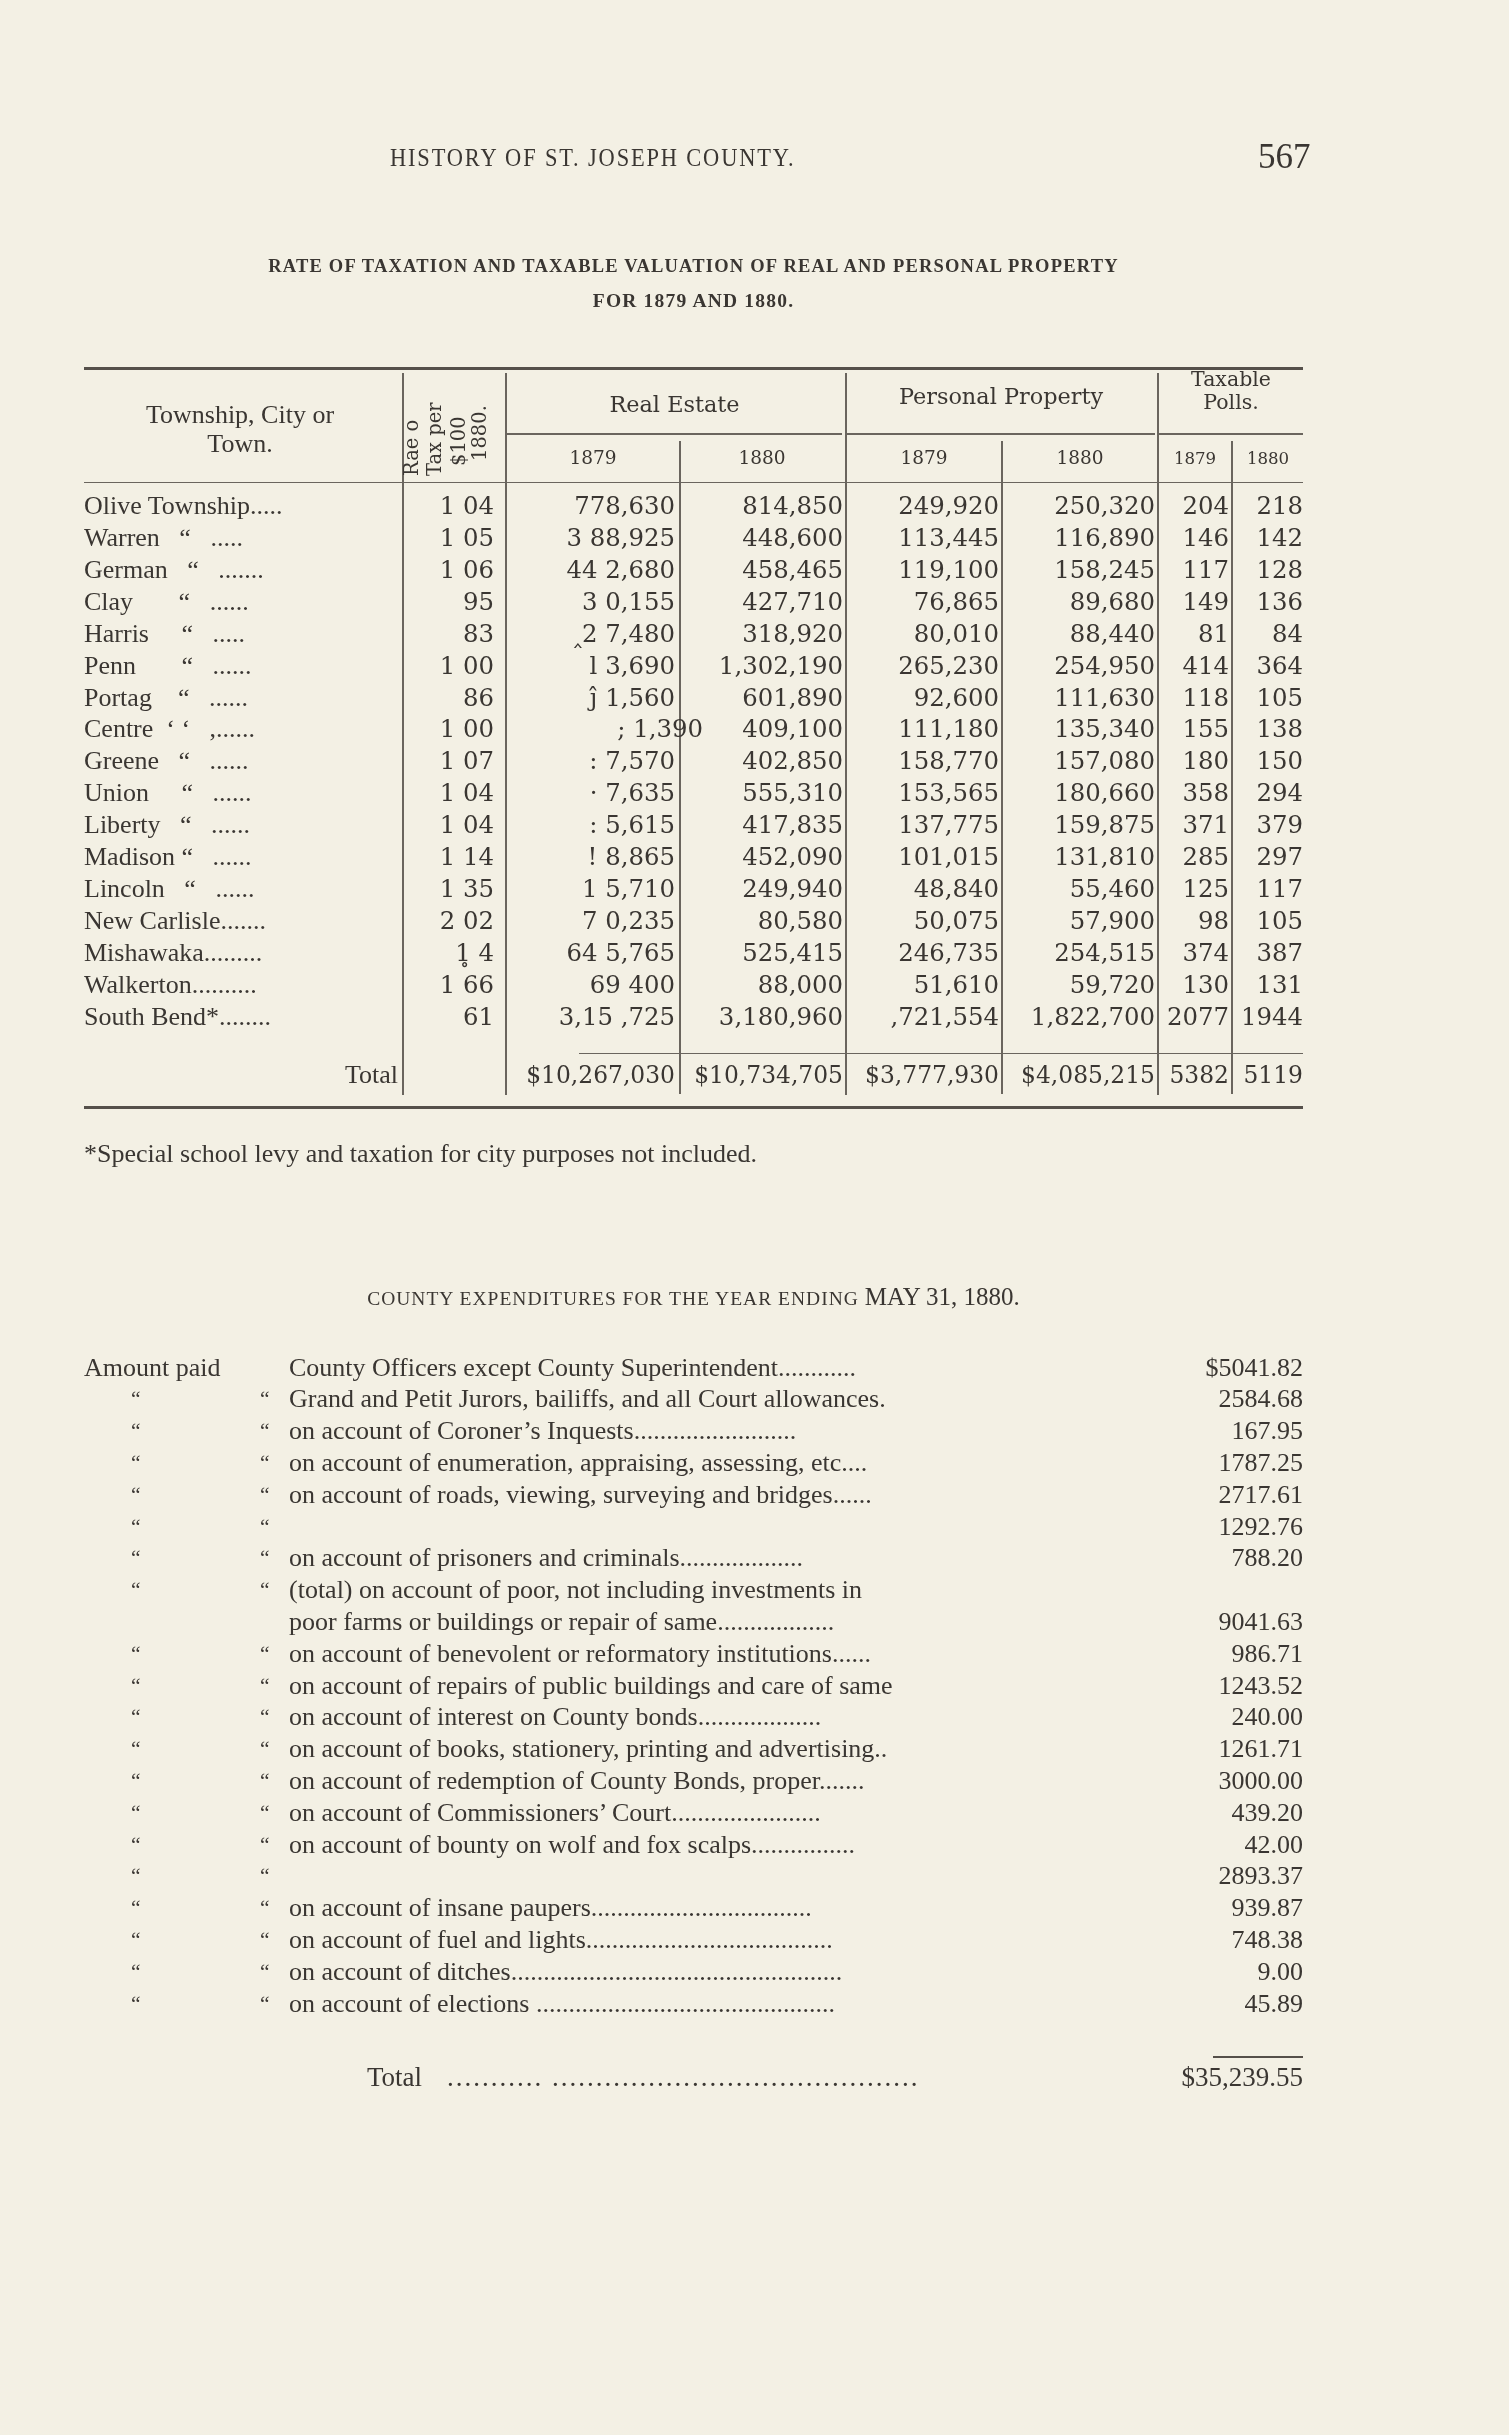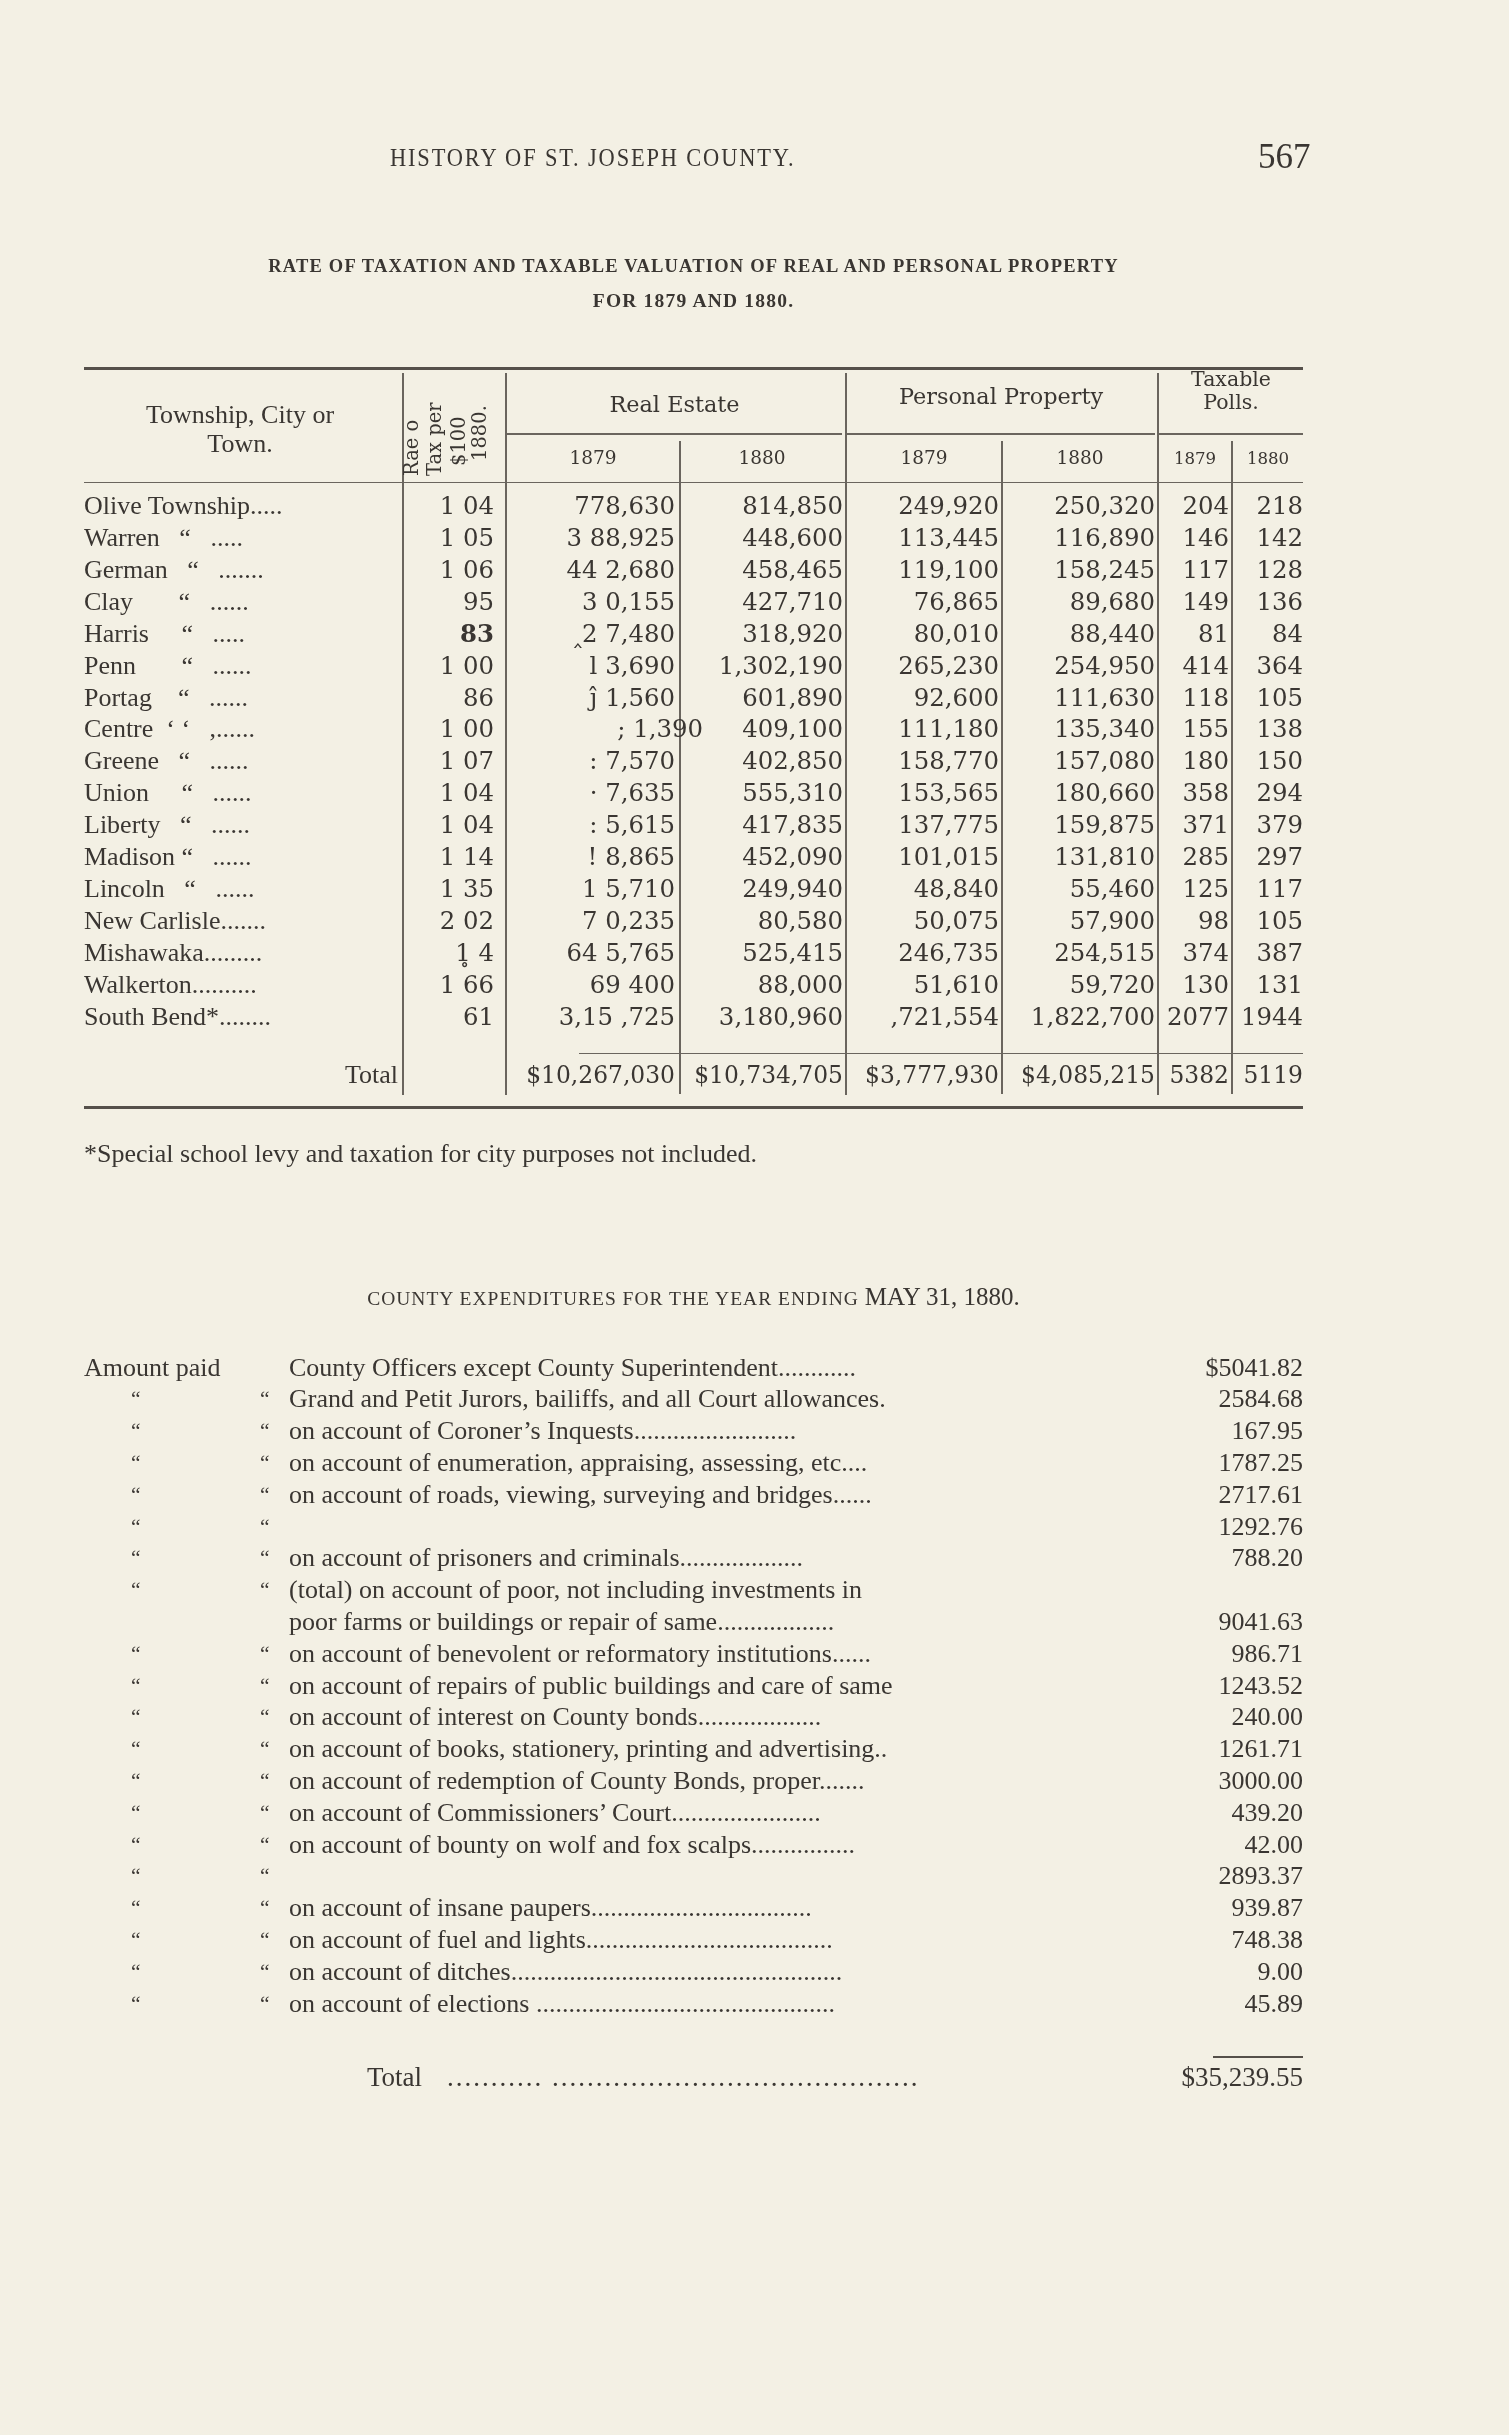--- a/index.html
+++ b/index.html
@@ -155,21 +155,21 @@
           <div class="cell num" style="left: 404px; top: 586px; width: 90px;">95</div>
           <div class="cell num" style="left: 507px; top: 586px; width: 168px;">3  0,155</div>
           <div class="cell num" style="left: 681px; top: 586px; width: 162px;">427,710</div>
           <div class="cell num" style="left: 847px; top: 586px; width: 152px;">76,865</div>
           <div class="cell num" style="left: 1003px; top: 586px; width: 152px;">89,680</div>
           <div class="cell num" style="left: 1159px; top: 586px; width: 70px;">149</div>
           <div class="cell num" style="left: 1233px; top: 586px; width: 70px;">136</div>
         </div>
         <div>
           <div class="cell name" style="left: 84px; top: 618px; width: 314px; text-align: left; white-space: pre;">Harris     “   .....</div>
-          <div class="cell num" style="left: 404px; top: 618px; width: 90px; font-weight: bold;">83</div>
+          <div class="cell num" style="left: 404px; top: 618px; width: 90px;">83</div>
           <div class="cell num" style="left: 507px; top: 618px; width: 168px;">‸2  7,480</div>
           <div class="cell num" style="left: 681px; top: 618px; width: 162px;">318,920</div>
           <div class="cell num" style="left: 847px; top: 618px; width: 152px;">80,010</div>
           <div class="cell num" style="left: 1003px; top: 618px; width: 152px;">88,440</div>
           <div class="cell num" style="left: 1159px; top: 618px; width: 70px;">81</div>
           <div class="cell num" style="left: 1233px; top: 618px; width: 70px;">84</div>
         </div>
         <div>
           <div class="cell name" style="left: 84px; top: 650px; width: 314px; text-align: left; white-space: pre;">Penn       “   ......</div>
           <div class="cell num" style="left: 404px; top: 650px; width: 90px;">1 00</div>

